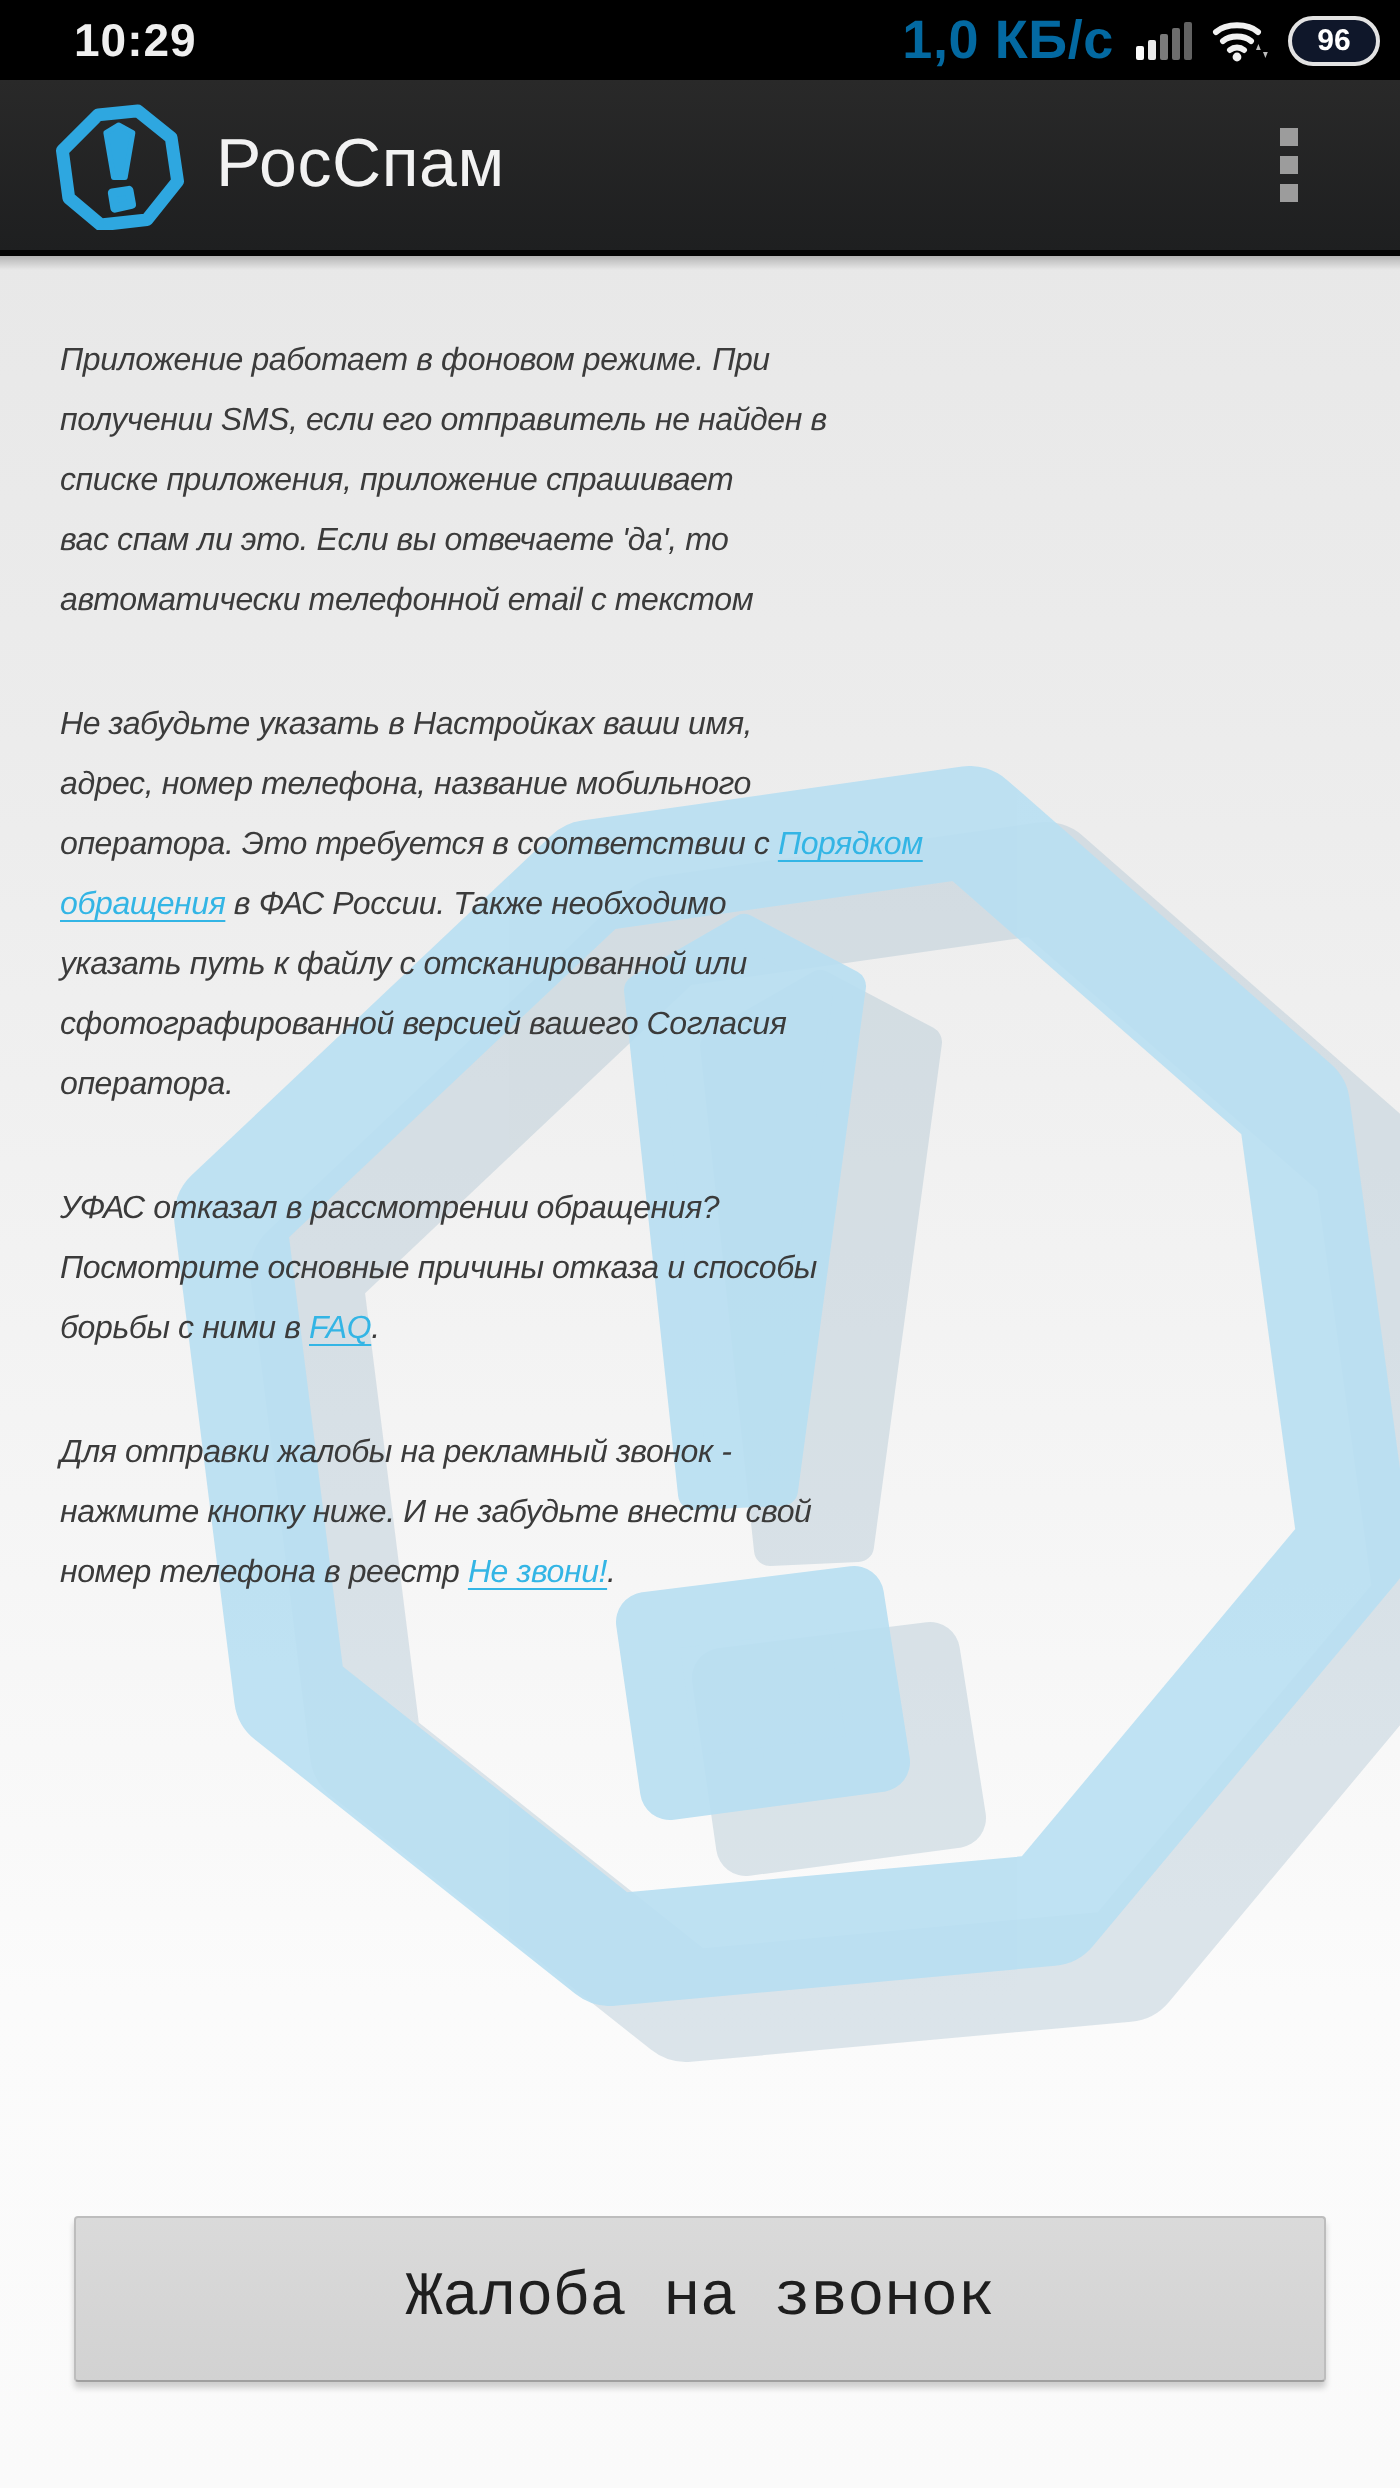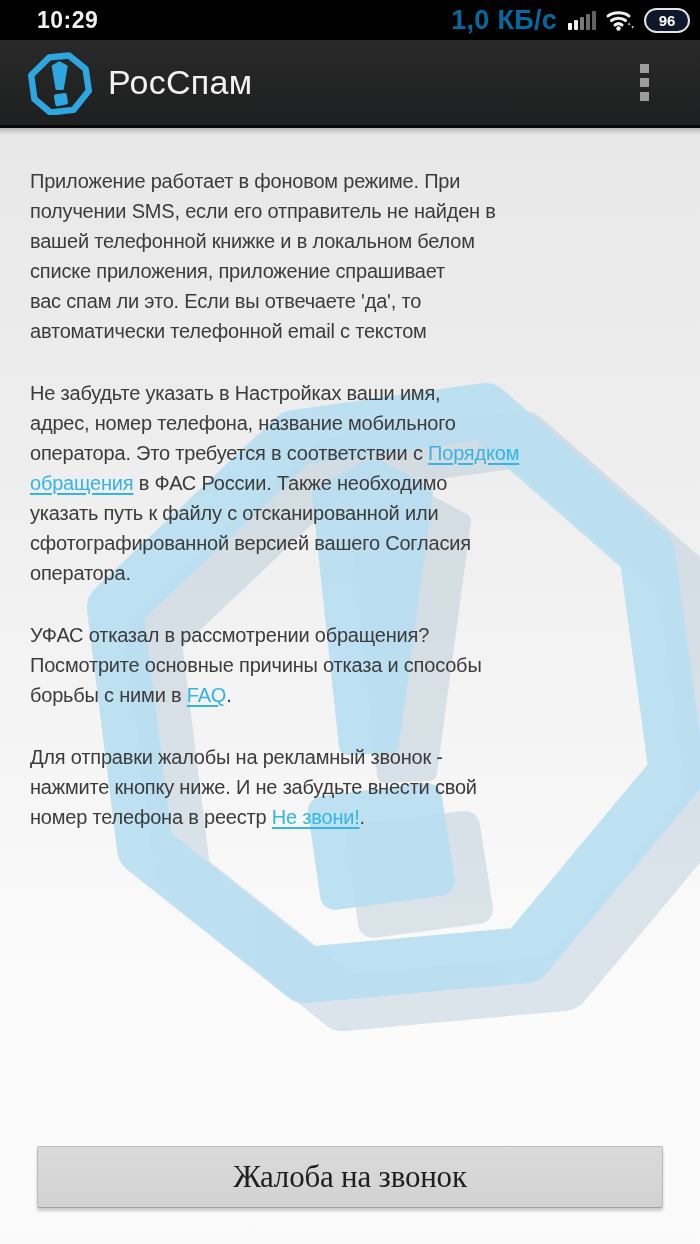--- a/index.html
+++ b/index.html
@@ -55,31 +55,31 @@
   .content::before{ 
     content:"";position:absolute;left:0;top:0;right:0;height:7px;
     background:linear-gradient(rgba(0,0,0,.22),rgba(0,0,0,0));z-index:5;
   }
   .watermark{position:absolute;left:95px;top:255px;width:600px;height:620px;overflow:visible;z-index:1;}
 
   .text-block{position:relative;z-index:10;padding:38px 30px 0 30px;}
   .paragraph{margin:0 0 32px 0;}
   .text-line{
     white-space:nowrap;overflow:visible;
-    font-size:20px;line-height:30px;color:#3b3b3b;letter-spacing:-.2px;
+    font-size:16px;line-height:30px;color:#3b3b3b;letter-spacing:-.2px;font-style:italic;
   }
   .text-line a.link{color:#33b5e5;text-decoration:underline;text-underline-offset:3px;}
 
   
   .complaint-btn{
-    position:absolute;left:37px;right:37px;bottom:36px;height:62px;z-index:20;
+    position:absolute;left:37px;right:37px;bottom:53px;height:83px;z-index:20;
     background:linear-gradient(#dadada,#d2d2d2);
     border:1px solid #bdbdbd;border-bottom-color:#9f9f9f;border-radius:2px;
     box-shadow:0 3px 3px rgba(0,0,0,.18);
-    font-family:Liberation Serif, serif;
+    font-family:Liberation Mono, monospace;
     font-size:31px;color:#1e1e1e;letter-spacing:-.2px;cursor:pointer;
   }
 </style>
 </head>
 <body>
 
 <div class="screen">
 
   <div class="status-bar">
     <span class="status-time">10:29</span>
@@ -137,21 +137,20 @@
         <path d="M390 28 L552 170 L582 390 L430 572 L210 592 L50 465 L20 225 L200 55 Z" fill="none" stroke="#b8dff2" stroke-width="56" stroke-linejoin="round"></path>
         <path d="M225 112 L277 82 L330 110 L296 362 L252 364 Z" fill="#b8dff2" stroke="#b8dff2" stroke-width="16" stroke-linejoin="round"></path>
         <path d="M228 428 L332 415 L345 498 L240 512 Z" fill="#b8dff2" stroke="#b8dff2" stroke-width="30" stroke-linejoin="round"></path>
       </g>
     </svg>
 
     <div class="text-block">
         <div class="paragraph">
           <div class="text-line"><span>Приложение работает в фоновом режиме. При</span></div>
           <div class="text-line"><span>получении SMS, если его отправитель не найден в</span></div>
-          <div class="text-line"><span>вашей телефонной книжке и в локальном белом</span></div>
           <div class="text-line"><span>списке приложения, приложение спрашивает</span></div>
           <div class="text-line"><span>вас спам ли это. Если вы отвечаете 'да', то</span></div>
           <div class="text-line"><span>автоматически телефонной email с текстом</span></div>
         </div>
         <div class="paragraph">
           <div class="text-line"><span>Не забудьте указать в Настройках ваши имя,</span></div>
           <div class="text-line"><span>адрес, номер телефона, название мобильного</span></div>
           <div class="text-line"><span>оператора. Это требуется в соответствии с </span><a class="link" href="#">Порядком</a></div>
           <div class="text-line"><a class="link" href="#">обращения</a><span> в ФАС России. Также необходимо</span></div>
           <div class="text-line"><span>указать путь к файлу с отсканированной или</span></div>

